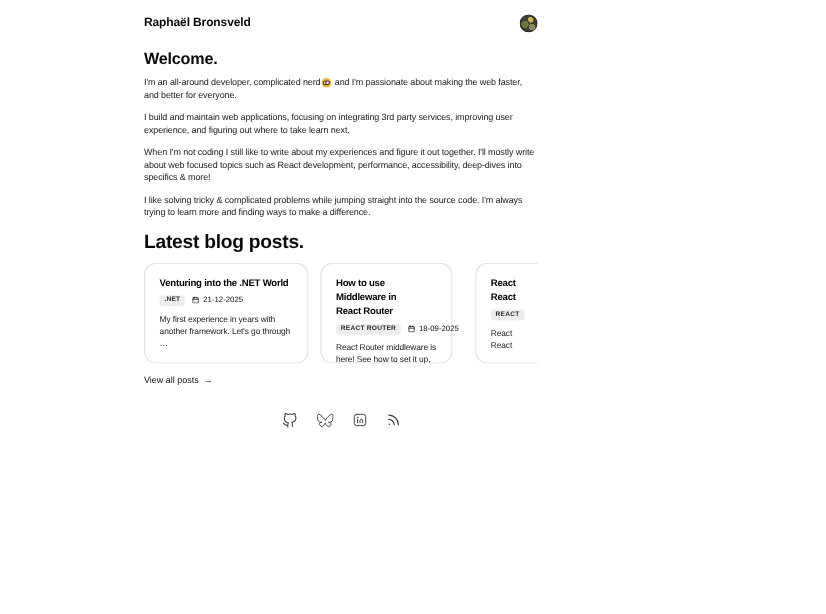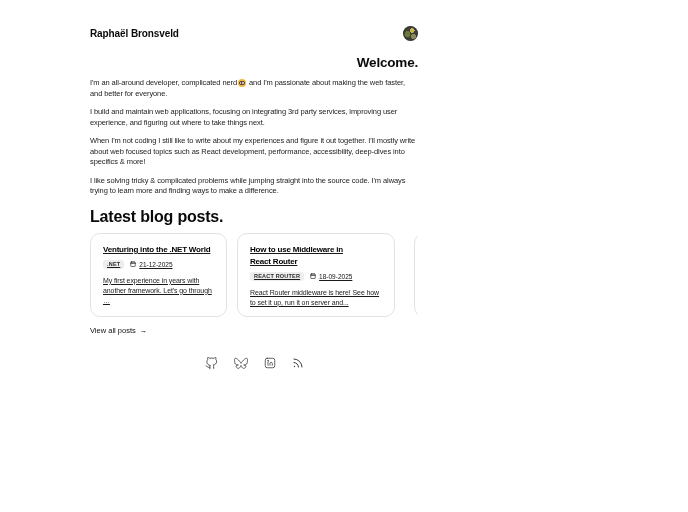--- a/index.html
+++ b/index.html
@@ -1,56 +1,56 @@
 <!DOCTYPE html>
 <html><head>
 <meta charset="utf-8">
 <style>
   html,body{margin:0;padding:0;background:#ffffff;}
   .stage{
     position:relative;width:688px;height:512px;background:#ffffff;overflow:hidden;
     font-family:"Liberation Sans",sans-serif;color:#1a1a1a;
   }
-  .container{width:328px;margin-left:90px;padding-top:24px;}
+  .container{width:328px;margin-left:120px;padding-top:10px;}
 
   
   .site-header{display:flex;align-items:center;justify-content:space-between;height:18px;}
   .site-name{font-size:10px;font-weight:bold;color:#0a0a0a;letter-spacing:-0.1px;}
   .avatar{
     width:15px;height:15px;border-radius:50%;
     background:
       radial-gradient(circle at 62% 30%, #c9b458 0 16%, rgba(0,0,0,0) 17%),
       radial-gradient(circle at 30% 55%, #6b7a3a 0 22%, rgba(0,0,0,0) 23%),
       radial-gradient(circle at 70% 70%, #8a8a5a 0 18%, rgba(0,0,0,0) 19%),
       radial-gradient(circle at 50% 50%, #3f3f36 0 55%, #17171a 80%);
   }
 
   
-  .welcome{font-size:13.5px;font-weight:bold;color:#0a0a0a;margin:13px 0 8px;letter-spacing:-0.2px;text-align:right;}
+  .welcome{font-size:13.5px;font-weight:bold;color:#0a0a0a;margin:13px 0 8px;letter-spacing:-0.2px;}
   .intro p{font-size:7.5px;line-height:10.5px;margin:0 0 8px;color:#1c1c1c;letter-spacing:-0.1px;}
   .emoji-nerd{
     display:inline-block;width:8px;height:8px;border-radius:50%;
     background:#f2b63c;position:relative;vertical-align:-1.5px;margin:0 1px;
   }
   .emoji-nerd::before,.emoji-nerd::after{
     content:"";position:absolute;top:2px;width:2.4px;height:2.4px;border-radius:50%;
     background:#fff;border:0.7px solid #4a342a;
   }
   .emoji-nerd::before{left:0.6px;}
   .emoji-nerd::after{right:0.6px;}
 
   
   .blog-heading{font-size:16px;font-weight:bold;color:#0a0a0a;margin:11px 0 7px;letter-spacing:-0.2px;}
-  .carousel{display:flex;overflow:hidden;width:328px;text-decoration:underline;}
+  .carousel{display:flex;overflow:hidden;width:328px;}
   .card{
     flex:none;box-sizing:border-box;height:84px;background:#fff;
     border:1px solid #e3e3e3;border-radius:10px;padding:10px 12px;
   }
   .card-0{width:137px;margin-right:10px;}
-  .card-1{width:158px;margin-right:19px;}
+  .card-1{width:110px;margin-right:19px;}
   .card-2{width:137px;}
   .card-title{
     font-size:8px;font-weight:bold;color:#000;margin:0 0 4px;
     line-height:12px;letter-spacing:-0.2px;white-space:pre-line;
   }
   .card-meta{display:flex;align-items:center;gap:6px;margin-bottom:7px;}
   .tag{
     font-size:5.5px;font-weight:bold;color:#2b2b2b;background:#ededed;
     padding:1.5px 4px;border-radius:3px;letter-spacing:0.2px;white-space:nowrap;
   }
@@ -72,21 +72,21 @@
   <div class="container">
 
     <header class="site-header">
       <span class="site-name">Raphaël Bronsveld</span>
       <span class="avatar"></span>
     </header>
 
     <section class="intro">
       <h1 class="welcome">Welcome.</h1>
       <p><span>I'm an all-around developer, complicated nerd</span><span class="emoji-nerd"></span><span> and I'm passionate about making the web faster, and better for everyone.</span></p>
-      <p>I build and maintain web applications, focusing on integrating 3rd party services, improving user experience, and figuring out where to take things next.</p>
+      <p>I build and maintain web applications, focusing on integrating 3rd party services, improving user experience, and figuring out where to take learn next.</p>
       <p>When I'm not coding I still like to write about my experiences and figure it out together. I'll mostly write about web focused topics such as React development, performance, accessibility, deep-dives into specifics &amp; more!</p>
       <p>I like solving tricky &amp; complicated problems while jumping straight into the source code. I'm always trying to learn more and finding ways to make a difference.</p>
     </section>
 
     <section>
       <h2 class="blog-heading">Latest blog posts.</h2>
 
       <div class="carousel">
 
         <article class="card card-0">

